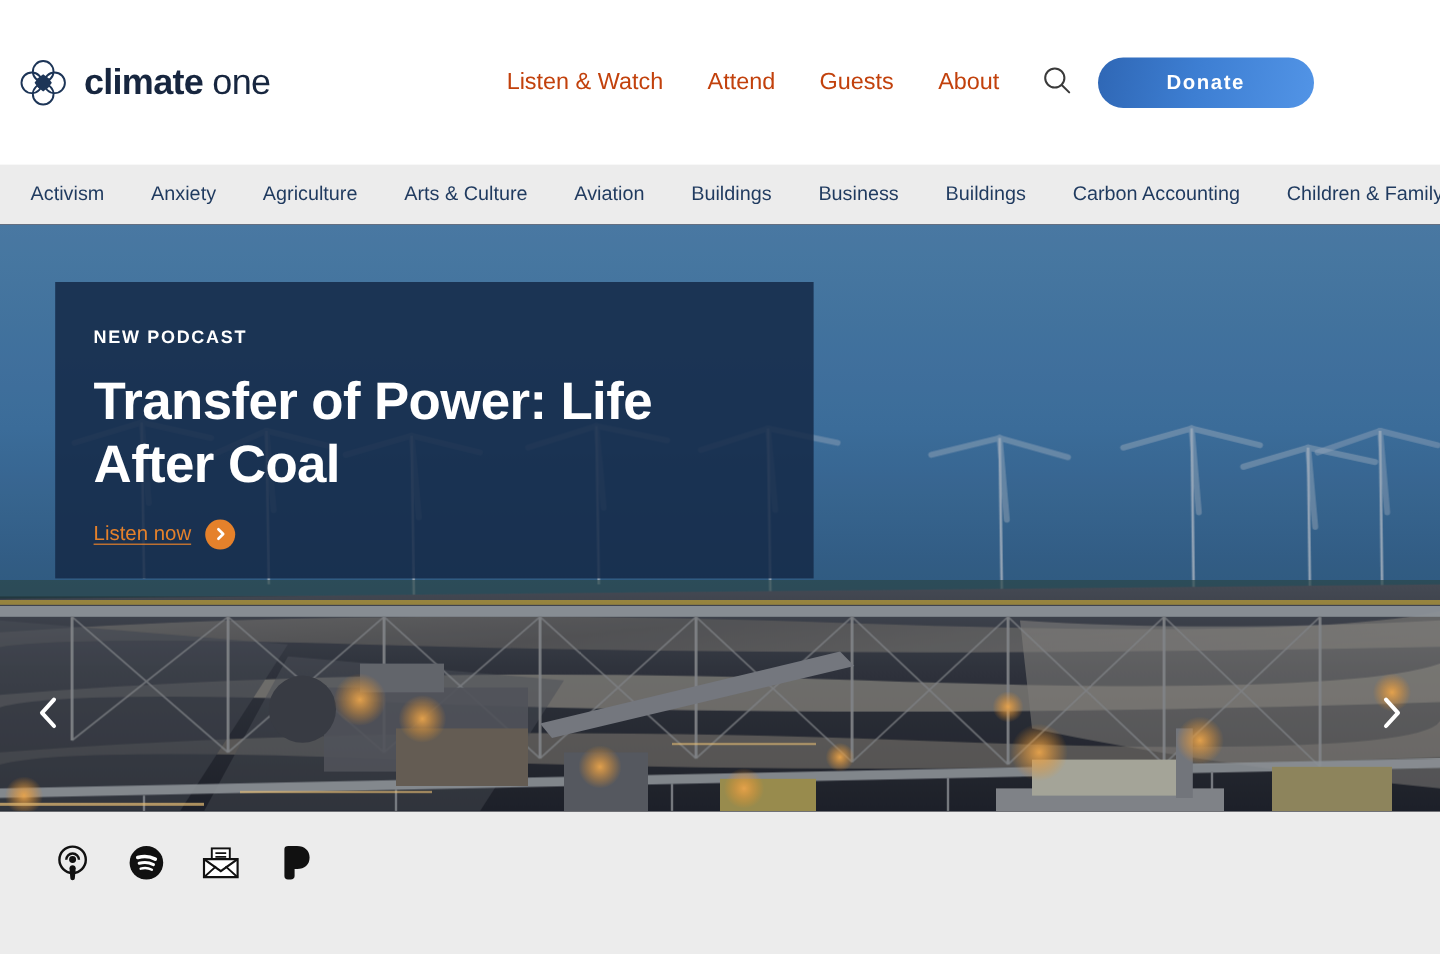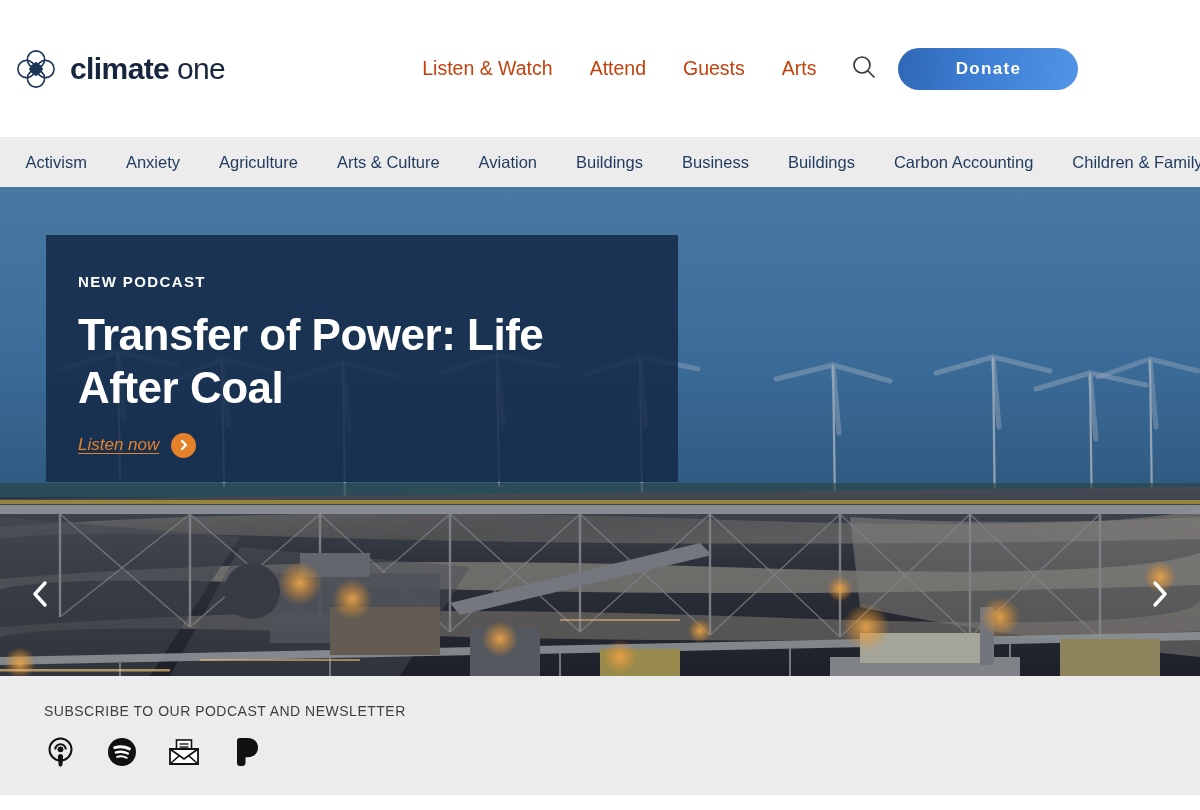--- a/index.html
+++ b/index.html
@@ -116,21 +116,20 @@
     letter-spacing:-0.5px;
     margin-bottom:18px;
   }
   .listen-row { display:flex; align-items:center; gap:12px; }
   .listen-link {
     color:#e5812b;
     font-size:17px;
     text-decoration:underline;
     text-underline-offset:3px;
     cursor:pointer;
-    font-style:italic;
   }
   .listen-arrow {
     width:25px; height:25px;
     border-radius:50%;
     background:#e5812b;
     display:flex; align-items:center; justify-content:center;
     cursor:pointer;
   }
 
   .carousel-arrow {
@@ -181,21 +180,21 @@
         <path d="M22 14.8 L26.5 18.2 L29.2 22 L26.5 25.8 L22 29.2 L17.5 25.8 L14.8 22 L17.5 18.2 Z" fill="#1d3557"></path>
       </svg>
     </span>
     <span class="logo-text"><span class="b">climate</span><span class="l"> one</span></span>
   </div>
 
   <nav class="nav">
     <a href="#">Listen &amp; Watch</a>
     <a href="#">Attend</a>
     <a href="#">Guests</a>
-    <a href="#">Arts</a>
+    <a href="#">About</a>
   </nav>
 
   <button class="search-btn">
     <span>
       <svg width="28" height="28" viewBox="0 0 28 28" fill="none" stroke="#3a3a3a" stroke-width="1.7">
         <circle cx="12" cy="12" r="8"></circle>
         <line x1="18" y1="18" x2="24" y2="24" stroke-linecap="round"></line>
       </svg>
     </span>
   </button>
@@ -439,21 +438,20 @@
   <button class="carousel-arrow next">
     <span>
       <svg width="22" height="30" viewBox="0 0 22 30" fill="none" stroke="#ffffff" stroke-width="3.4" stroke-linecap="round" stroke-linejoin="round">
         <polyline points="6,4 16,15 6,26"></polyline>
       </svg>
     </span>
   </button>
 </div>
 
 <div class="subscribe">
-  <div class="subscribe-label">SUBSCRIBE TO OUR PODCAST AND NEWSLETTER</div>
   <div class="subscribe-icons">
 
     <span class="sub-icon">
       <svg width="31" height="31" viewBox="0 0 31 31">
         <g fill="none" stroke="#111111" stroke-width="2">
           <circle cx="15.5" cy="12.5" r="11"></circle>
           <path d="M10.2 12.5a5.3 5.3 0 0 1 10.6 0"></path>
         </g>
         <circle cx="15.5" cy="12.3" r="2.9" fill="#111111"></circle>
         <path d="M12.9 19.5c0-1.4 1.2-2.4 2.6-2.4s2.6 1 2.6 2.4l-.7 8.2c-.1 1.1-.9 1.9-1.9 1.9s-1.8-.8-1.9-1.9z" fill="#111111"></path>

